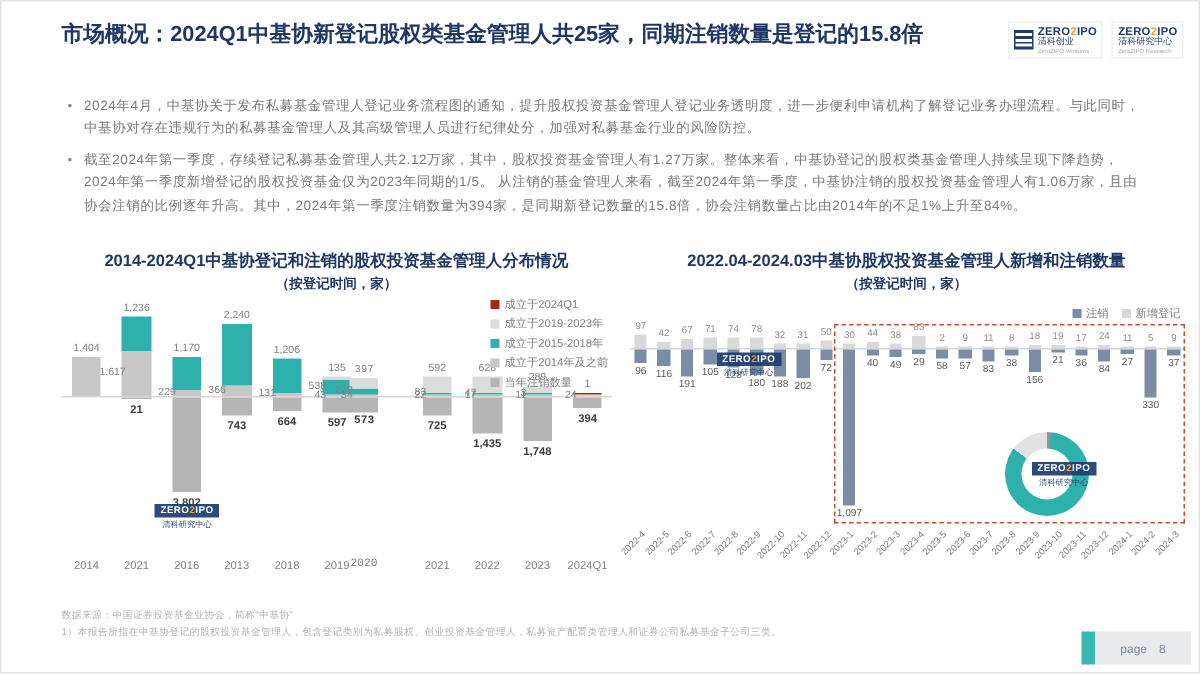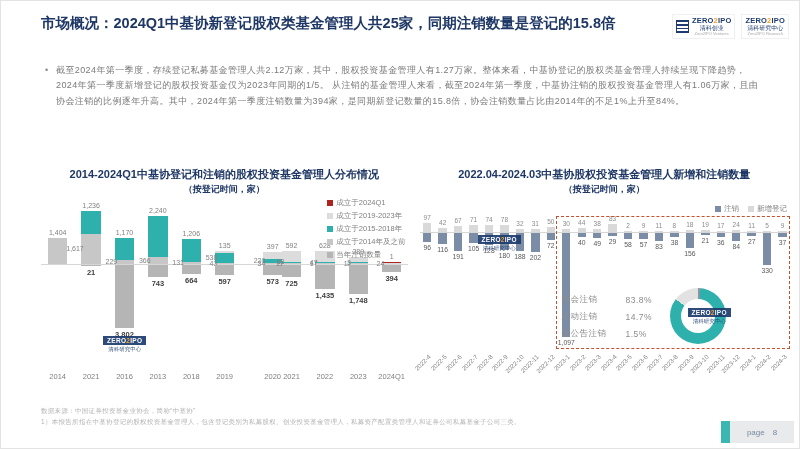--- a/index.html
+++ b/index.html
@@ -1,21 +1,21 @@
 <!DOCTYPE html>
 <html><head>
 <meta charset="utf-8">
 <style>
   html,body{margin:0;padding:0;background:#f4f4f4;}
   .slide{position:relative;width:800px;height:449px;background:#ffffff;overflow:hidden;
          font-family:"Liberation Sans","DejaVu Sans",sans-serif;margin:0 auto;border:1px solid #e3e3e3;box-sizing:border-box;}
   
   .header{position:absolute;left:40px;top:13px;right:10px;display:flex;justify-content:space-between;align-items:flex-start;}
   .title{font-size:14.5px;font-weight:bold;color:#1e3765;line-height:1.3;max-width:650px;}
-  .logos{display:flex;gap:6px;text-align:center;}
+  .logos{display:flex;gap:6px;}
   .logo-chip{display:flex;align-items:center;gap:3px;border:1px solid #eef0f4;padding:2px 3px;background:#fff;}
   .logo-icon{width:13px;height:13px;background:#1d3b6e;display:flex;flex-direction:column;justify-content:space-evenly;padding:1px;box-sizing:border-box;}
   .logo-icon span{display:block;height:2px;background:#fff;}
   .logo-txt{display:flex;flex-direction:column;line-height:1.1;}
   .brand{font-size:7.5px;font-weight:bold;color:#1d3b6e;letter-spacing:.2px;}
   .brand .two{color:#f0a01e;}
   .logo-sub{font-size:6px;color:#1d3b6e;}
   .logo-en{font-size:4px;color:#a8a8a8;}
   
   .bullets{position:absolute;left:44px;top:62px;right:34px;}
@@ -92,20 +92,21 @@
         <div class="logo-txt">
           <div class="brand"><span>ZERO</span><span class="two">2</span><span>IPO</span></div>
           <div class="logo-sub">清科研究中心</div>
           <div class="logo-en">Zero2IPO Research</div>
         </div>
       </div>
     </div>
   </div>
 
   <div class="bullets">
+    <div class="bullet">2024年4月，中基协关于发布私募基金管理人登记业务流程图的通知，提升股权投资基金管理人登记业务透明度，进一步便利申请机构了解登记业务办理流程。与此同时，中基协对存在违规行为的私募基金管理人及其高级管理人员进行纪律处分，加强对私募基金行业的风险防控。</div>
     <div class="bullet">截至2024年第一季度，存续登记私募基金管理人共2.12万家，其中，股权投资基金管理人有1.27万家。整体来看，中基协登记的股权类基金管理人持续呈现下降趋势，2024年第一季度新增登记的股权投资基金仅为2023年同期的1/5。 从注销的基金管理人来看，截至2024年第一季度，中基协注销的股权投资基金管理人有1.06万家，且由协会注销的比例逐年升高。其中，2024年第一季度注销数量为394家，是同期新登记数量的15.8倍，协会注销数量占比由2014年的不足1%上升至84%。</div>
   </div>
 
   <div class="charts">
 
     <div class="chart chart-l">
       <div class="chart-title">2014-2024Q1中基协登记和注销的股权投资基金管理人分布情况</div>
       <div class="chart-sub">（按登记时间，家）</div>
       <div class="plot plot-l">
         <div class="legend-l">
@@ -180,21 +181,21 @@
             <div class="seg" style="top: 61px; height: 1px; left: 7px; right: 7px; background: rgb(199, 199, 199);"></div>
             <div class="seg" style="top: 51.047px; height: 9.953px; left: 7px; right: 7px; background: rgb(46, 177, 172);"></div>
             <div class="seg" style="top: 48.5495px; height: 2.4975px; left: 7px; right: 7px; background: rgb(220, 220, 220);"></div>
             <div class="seg-label top" style="top: 39.5495px;">135</div>
             <div class="seg-label side" style="top: 52.0235px;">538</div>
             <div class="seg-label side" style="top: 57.5px;">43</div>
             <div class="nbar" style="top: 63px; height: 9.8505px; left: 7px; right: 7px; background: rgb(181, 181, 181);"></div>
             <div class="neg-label" style="top: 74.8505px;">597</div>
             <div class="xlab" style="top: 170px;">2019</div>
           </div>
-          <div class="lcol" style="left: 215px; width: 33.4px;">
+          <div class="lcol" style="left: 185px; width: 33.4px; font-family: Liberation Mono, monospace;">
             <div class="seg" style="top: 61px; height: 1px; left: 7px; right: 7px; background: rgb(199, 199, 199);"></div>
             <div class="seg" style="top: 56.93px; height: 4.07px; left: 7px; right: 7px; background: rgb(46, 177, 172);"></div>
             <div class="seg" style="top: 49.5855px; height: 7.3445px; left: 7px; right: 7px; background: rgb(220, 220, 220);"></div>
             <div class="seg-label top" style="top: 40.5855px;">397</div>
             <div class="seg-label side" style="top: 54.965px;">220</div>
             <div class="seg-label side" style="top: 57.5px;">34</div>
             <div class="nbar" style="top: 63px; height: 9.4545px; left: 7px; right: 7px; background: rgb(181, 181, 181);"></div>
             <div class="neg-label" style="top: 74.4545px;">573</div>
             <div class="xlab" style="top: 170px;">2020</div>
           </div>
@@ -254,34 +255,20 @@
             </div>
             <div class="lg-item">
               <div class="lg-sq" style="background: rgb(217, 217, 217);"></div>
               <div class="lg-txt">新增登记</div>
             </div>
           </div>
         <div class="wm" style="left:58px;top:33px;">
           <div class="wm-badge"><span>ZERO</span><span class="two">2</span><span>IPO</span></div>
           <div class="wm-sub">清科研究中心</div>
         </div>
-        <div class="donut-labels" style="left:142px;top:92px;">
-            <div class="dl-row">
-              <div class="dl-name">协会注销</div>
-              <div class="dl-pct">83.8%</div>
-            </div>
-            <div class="dl-row">
-              <div class="dl-name">主动注销</div>
-              <div class="dl-pct">14.7%</div>
-            </div>
-            <div class="dl-row">
-              <div class="dl-name">依公告注销</div>
-              <div class="dl-pct">1.5%</div>
-            </div>
-          </div>
         <div class="donut" style="left: 250px; top: 86px; background: conic-gradient(rgb(135, 150, 162) 0%, rgb(135, 150, 162) 1.5%, rgb(46, 177, 172) 1.5%, rgb(46, 177, 172) 85.3%, rgb(226, 226, 226) 85.3%, rgb(226, 226, 226) 100%);">
           <div class="donut-hole"></div>
         </div>
         <div class="wm" style="left:268px;top:106px;">
           <div class="wm-badge"><span>ZERO</span><span class="two">2</span><span>IPO</span></div>
           <div class="wm-sub">清科研究中心</div>
         </div>
       <div class="axis" style="top: 30px;"></div>
           <div class="hbox" style="left: 136.05px; width: 232.75px; top: 14px; height: 131px; border-color: rgb(196, 80, 46);"></div>
           <div class="rcol" style="left: 0px; width: 15.45px;">

